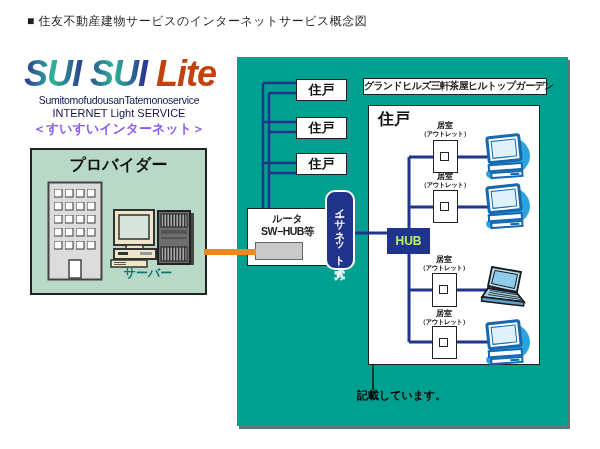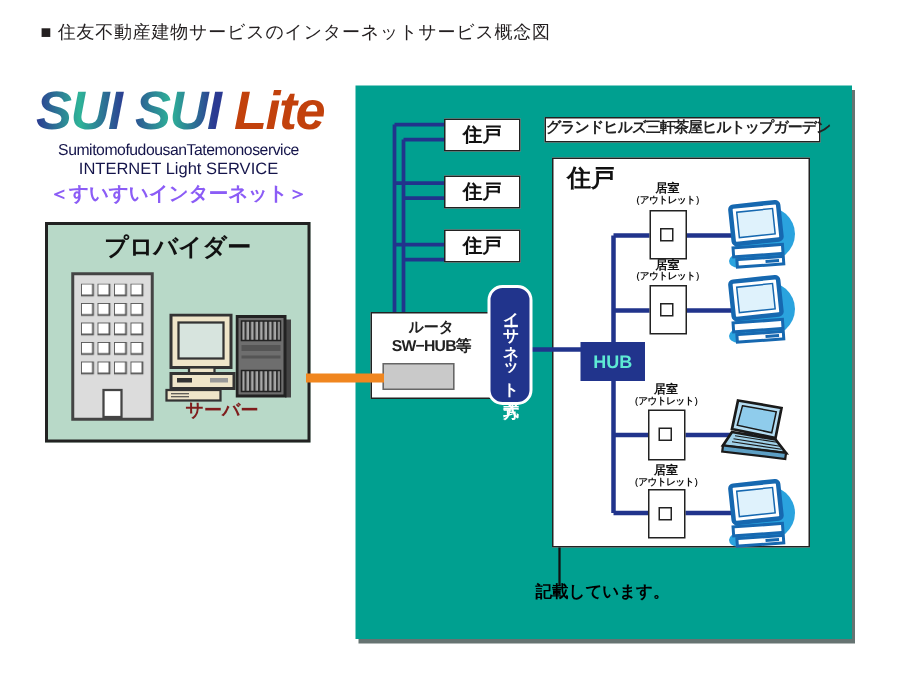--- a/index.html
+++ b/index.html
@@ -16,41 +16,41 @@
   .brand-suffix{color:#c2410c;margin-top:13px;}
   .tagline1{font-size:10.5px;line-height:11px;color:#14144a;letter-spacing:-0.3px;margin-top:2px;white-space:nowrap;}
   .tagline2{font-size:11px;line-height:12px;color:#14144a;margin-top:1px;}
   .tagline3{font-size:13px;line-height:15px;font-weight:bold;color:#8b5cf6;margin-top:2px;}
   
   .provider-box{left:30px;top:148px;width:177px;height:147px;background:#b8d9c8;border:2px solid #222;box-sizing:border-box;}
   .provider-title{position:absolute;left:0;top:5px;width:100%;text-align:center;font-size:16px;font-weight:bold;color:#111;}
   .building-illu{position:absolute;left:15px;top:31px;}
   .computer-illu{position:absolute;left:77px;top:59px;}
   .server-illu{position:absolute;left:125px;top:60px;}
-  .server-label{position:absolute;left:80px;top:115px;width:72px;text-align:center;font-size:12px;font-weight:bold;color:#7f1d1d;}
+  .server-label{position:absolute;left:80px;top:115px;width:72px;text-align:center;font-size:12px;font-weight:bold;color:#0f766e;}
   
   .teal-box{left:237px;top:57px;width:331px;height:369px;background:#00a090;box-shadow:2px 3px 0 rgba(20,40,38,0.65);}
   .bname-box{left:363px;top:78px;width:184px;height:17px;background:#fff;border:1.5px solid #222;box-sizing:border-box;
              text-align:center;font-size:10px;font-weight:bold;line-height:13px;letter-spacing:-0.7px;white-space:nowrap;}
   .detail-box{left:368px;top:105px;width:172px;height:260px;background:#fff;border:1.5px solid #222;box-sizing:border-box;}
   .detail-title{left:378px;top:109px;font-size:16px;font-weight:bold;color:#111;}
   
   .unit-box{left:296px;width:51px;height:22px;background:#fff;border:1.5px solid #222;box-sizing:border-box;
             text-align:center;font-size:13px;font-weight:bold;line-height:19px;color:#111;}
   
   .router-box{left:247px;top:208px;width:81px;height:58px;background:#fff;border:1.5px solid #222;box-sizing:border-box;text-align:center;}
   .router-l1{font-size:10px;font-weight:bold;line-height:12px;margin-top:4px;}
   .router-l2{font-size:10.5px;font-weight:bold;line-height:12px;letter-spacing:-0.5px;}
   .router-device{position:absolute;left:7px;top:33px;width:48px;height:18px;background:#c9c9c9;border:1px solid #666;box-sizing:border-box;}
   
   .eth-pill{left:325px;top:190px;width:30px;height:80px;background:#21348c;border:2px solid #fff;border-radius:10px;box-sizing:border-box;
             display:flex;align-items:center;justify-content:center;}
   .eth-text{writing-mode:vertical-rl;font-size:10.5px;font-weight:bold;color:#fff;letter-spacing:0;line-height:1;}
   
-  .hub-box{left:387px;top:228px;width:43px;height:26px;background:#21348c;color:#5eead4;font-size:12px;font-weight:bold;
+  .hub-box{left:387px;top:228px;width:43px;height:26px;background:#21348c;color:#bef264;font-size:12px;font-weight:bold;
            text-align:center;line-height:26px;}
   
   .outlet-label{width:64px;text-align:center;color:#111;}
   .outlet-room{font-size:8px;font-weight:bold;line-height:9px;}
   .outlet-type{font-size:6.5px;font-weight:bold;line-height:8px;letter-spacing:-0.5px;white-space:nowrap;}
   .outlet-box{width:25px;height:33px;background:#fff;border:1.5px solid #222;box-sizing:border-box;}
   .outlet-square{position:absolute;left:6px;top:11px;width:9px;height:9px;background:#fff;border:1.5px solid #222;box-sizing:border-box;}
   
   .note-block{left:357px;top:389px;font-size:11px;font-weight:bold;line-height:13.5px;color:#000;white-space:nowrap;}
   svg.overlay{position:absolute;left:0;top:0;pointer-events:none;}

